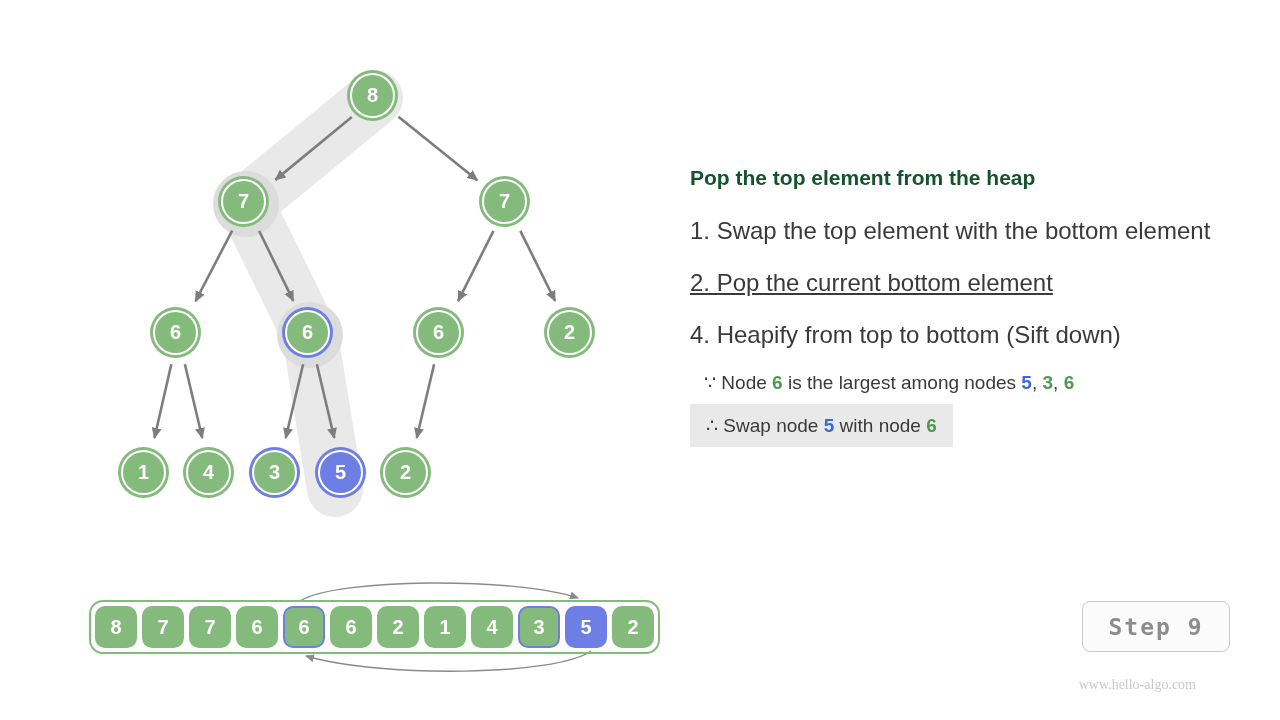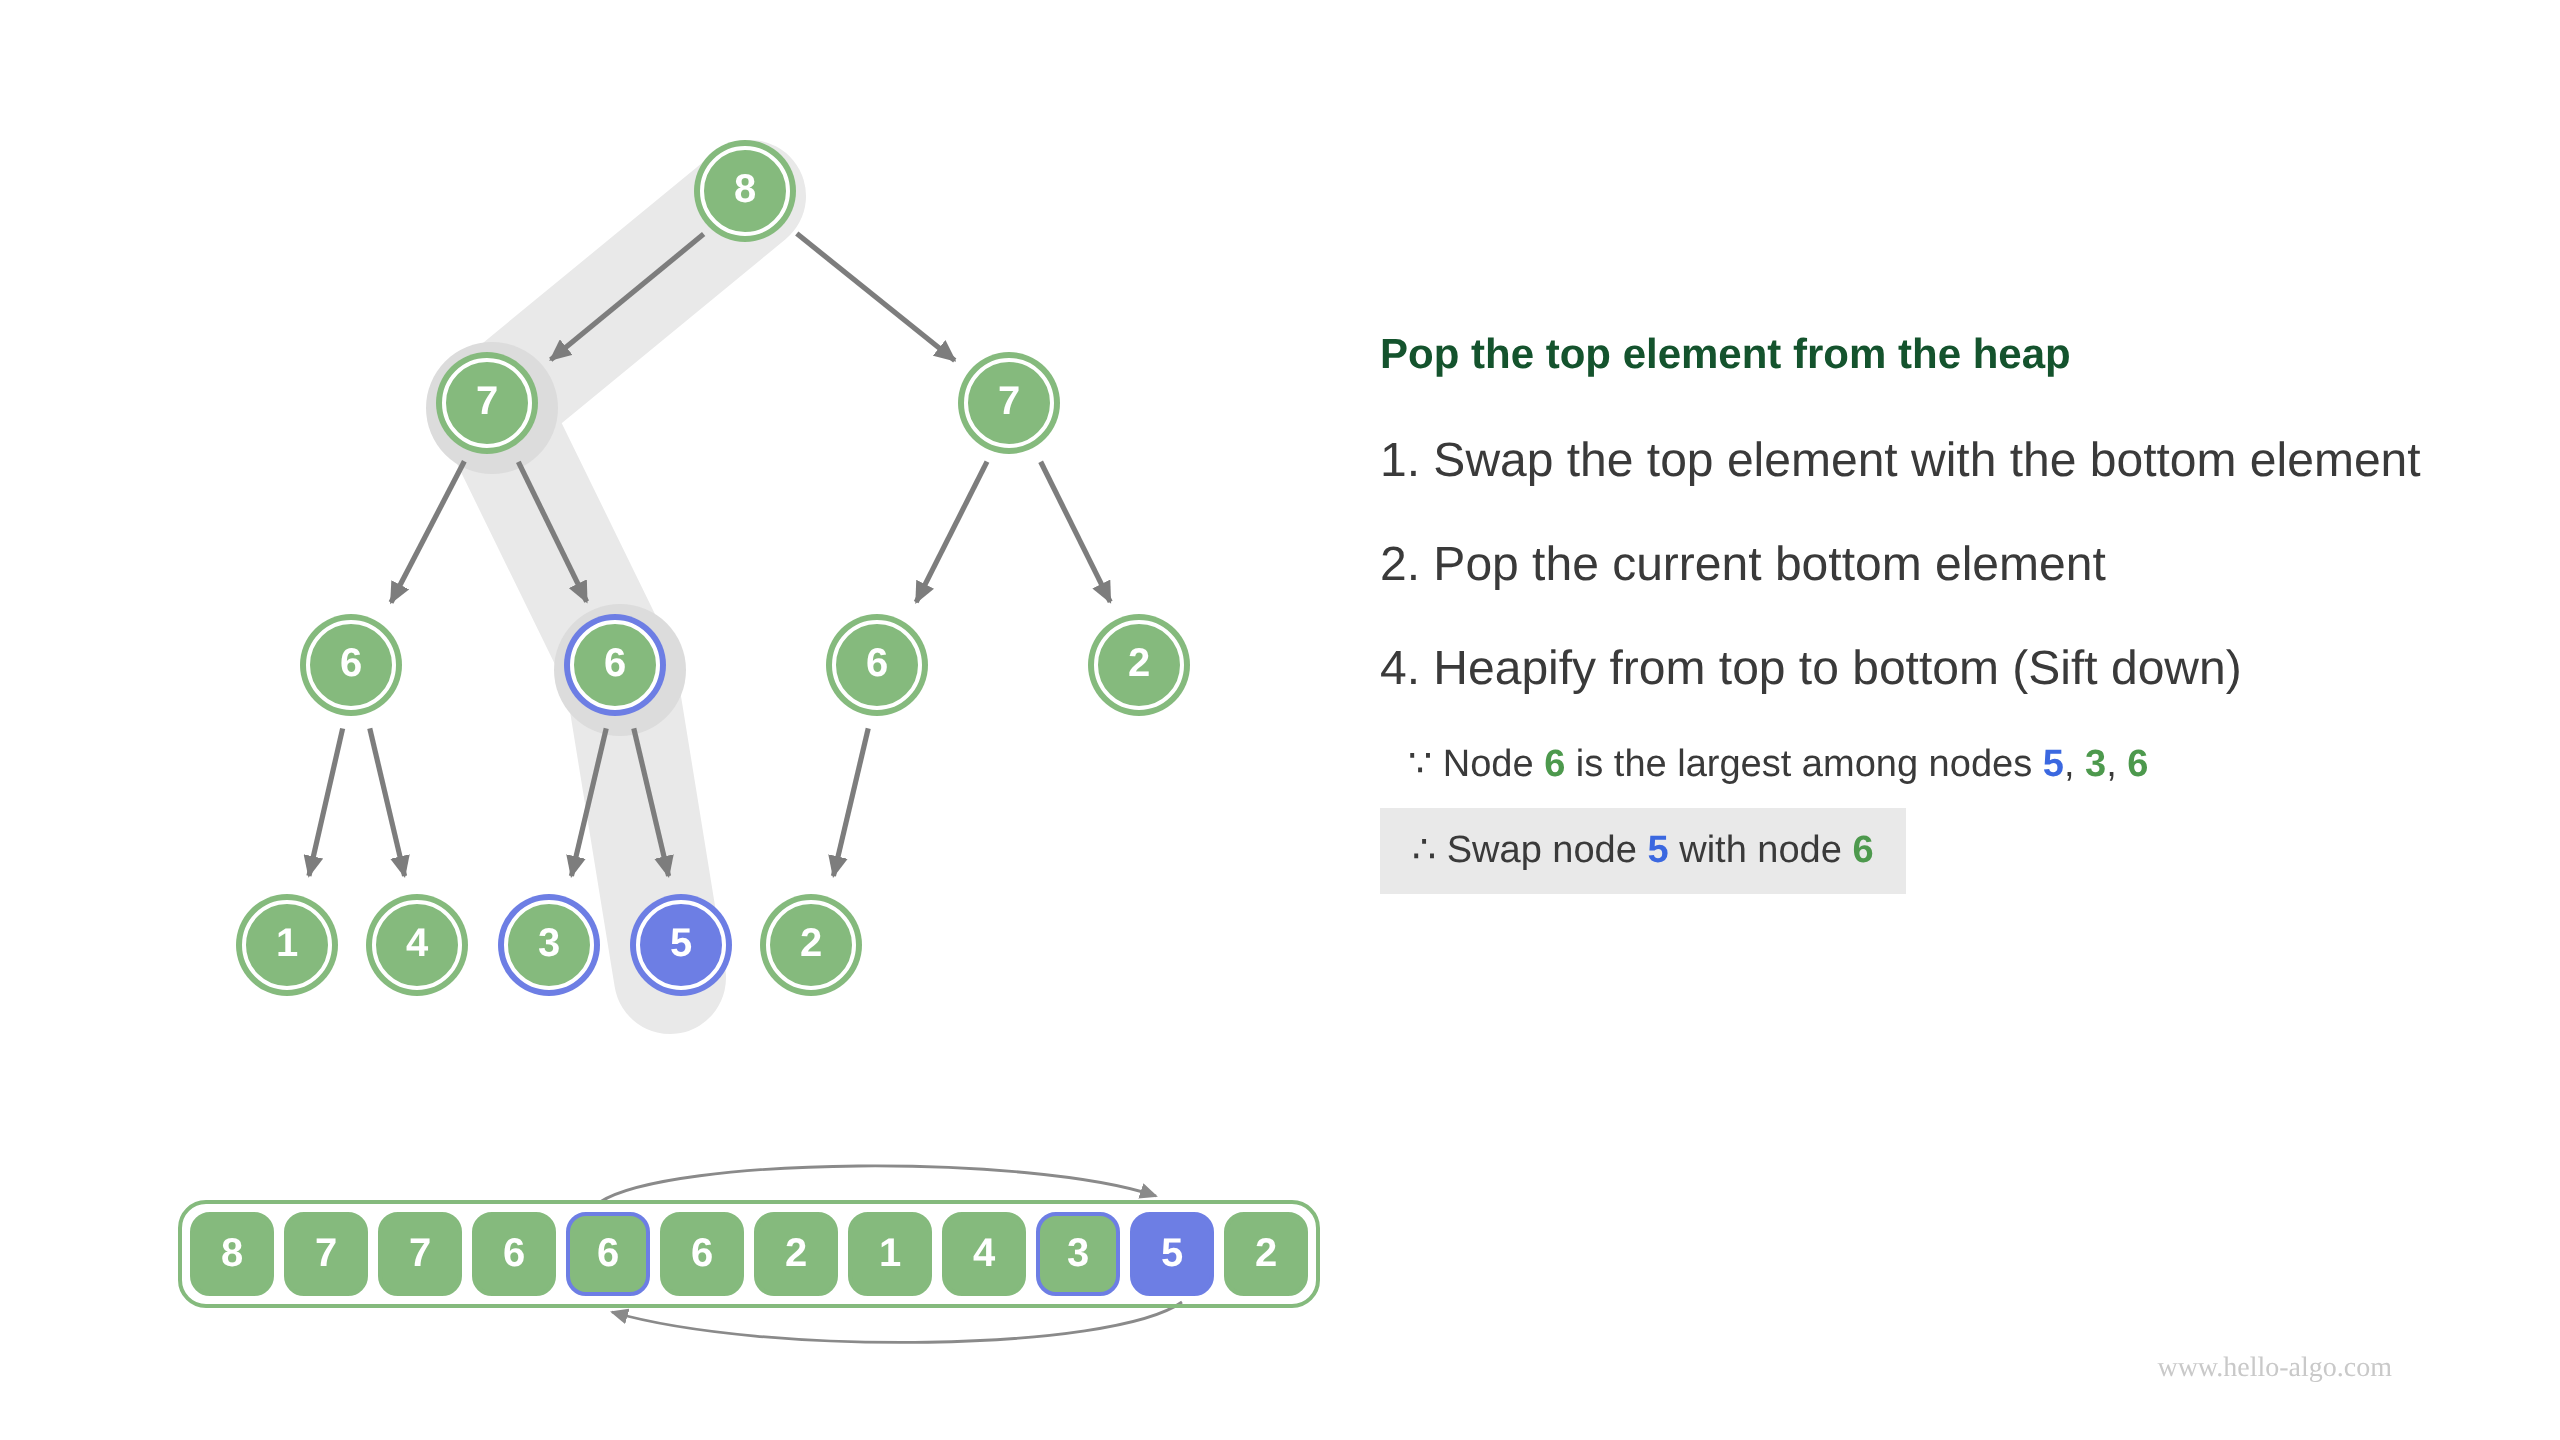--- a/index.html
+++ b/index.html
@@ -21,21 +21,21 @@
   #array-wrap{position:absolute;left:89px;top:600px;z-index:1;display:flex;gap:5px;
     padding:4px;border:2px solid var(--green);border-radius:14px;background:transparent;}
   .cell{width:42px;height:42px;border-radius:10px;background:var(--green);
     border:2.5px solid var(--green);display:flex;align-items:center;justify-content:center;
     color:#fff;font-weight:bold;font-size:20px;}
   .cell.blue-ring{border-color:var(--blue);}
   .cell.blue-fill{background:var(--blue);border-color:var(--blue);}
   #panel{position:absolute;left:690px;top:0;width:560px;color:var(--dark);}
   .p-title{position:absolute;left:0;top:166px;width:560px;font-size:21px;font-weight:bold;color:#14532d;}
   .p-step{position:absolute;left:0;width:560px;font-size:24px;color:var(--dark);white-space:nowrap;}
-  #step-1{top:217px;} #step-2{top:269px;} #step-3{top:321px;}
+  #step-1{top:217px;} #step-2{top:269px;text-decoration:underline;} #step-3{top:321px;}
   .p-because{position:absolute;left:14px;top:371px;width:540px;font-size:19px;white-space:nowrap;}
   .p-therefore{position:absolute;left:0;top:404px;background:var(--box-bg);border-radius:0;
     padding:10px 16px;font-size:19px;white-space:nowrap;display:inline-block;}
   .num-green{color:var(--text-green);font-weight:bold;}
   .num-blue{color:var(--text-blue);font-weight:bold;}
   #step-badge{position:absolute;left:1082px;top:601px;width:148px;height:51px;
     border:1.5px solid var(--badge-border);border-radius:8px;background:#fbfbfb;
     display:flex;align-items:center;justify-content:center;
     font-family:"DejaVu Sans Mono","Liberation Mono",monospace;
     font-weight:bold;font-size:23px;letter-spacing:2px;color:var(--badge-text);}
@@ -114,15 +114,18 @@
 
   <div id="panel">
     <div class="p-title">Pop the top element from the heap</div>
     <div class="p-step" id="step-1">1. Swap the top element with the bottom element</div>
     <div class="p-step" id="step-2">2. Pop the current bottom element</div>
     <div class="p-step" id="step-3">4. Heapify from top to bottom (Sift down)</div>
     <div class="p-because" id="because-line"><span>∵ Node </span><span class="num-green">6</span><span> is the largest among nodes </span><span class="num-blue">5</span><span>, </span><span class="num-green">3</span><span>, </span><span class="num-green">6</span></div>
     <div class="p-therefore" id="therefore-line"><span>∴ Swap node </span><span class="num-blue">5</span><span> with node </span><span class="num-green">6</span></div>
   </div>
 
+  <div id="step-badge">
+    <span>Step 9</span>
+  </div>
 
   <div id="watermark">www.hello-algo.com</div>
 </div>
 
 </body></html>

